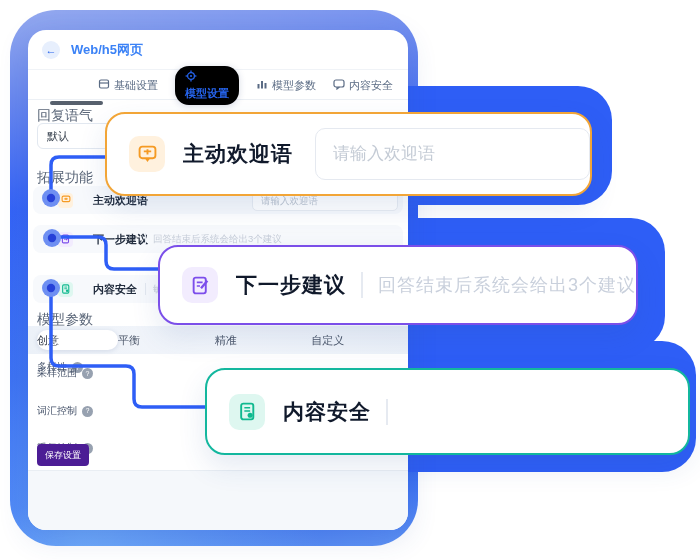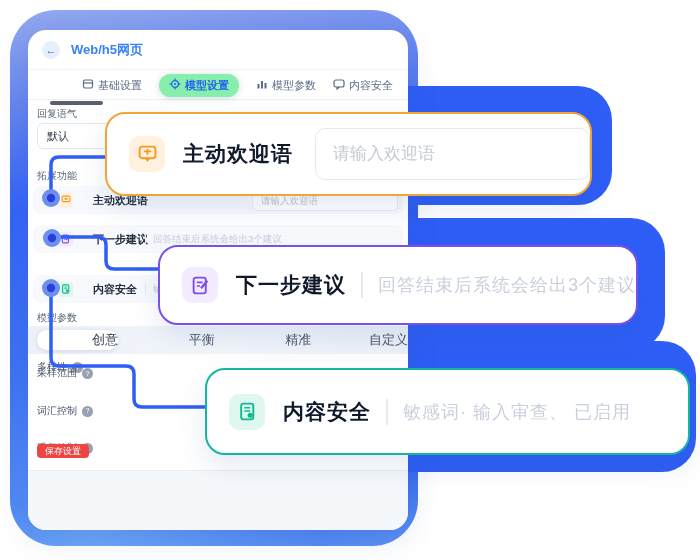--- a/index.html
+++ b/index.html
@@ -29,27 +29,27 @@
     display:flex; align-items:center; padding-left:14px; border-bottom:1px solid #F0F3F7;}
   .back-btn{ width:18px; height:18px; border-radius:50%; background:#E7EFFD; color:#2563EB;
     font-size:11px; line-height:18px; text-align:center; cursor:pointer; }
   .win-title{ margin-left:11px; font-size:13px; font-weight:bold; color:#3b82f6; }
 
   .tabbar{ position:absolute; left:0; top:41px; width:100%; height:29px;
     display:flex; align-items:center; justify-content:flex-end; gap:17px;
     padding-right:15px; border-bottom:1px solid #ECF0F5; }
   .tab{ display:flex; align-items:flex-start; gap:4px; font-size:11px; color:#5A6B84; cursor:pointer; }
   .tab svg{ display:block; }
-  .tab.active{ background:#86efac; color:#2563EB; font-weight:bold; padding:4px 10px;
-    border-radius:14px; box-shadow:0 1px 7px rgba(25,50,110,.18); }
+  .tab.active{ background:#000000; color:#2563EB; font-weight:bold; padding:4px 10px;
+    border-radius:14px; box-shadow:0 1px 7px rgba(25,50,110,.18);flex-direction:column; }
 
   .scroll-indicator{ position:absolute; left:22px; top:71px; width:53px; height:4px;
     border-radius:2px; background:#57606D; }
 
-  .lbl{ position:absolute; font-size:10px; color:#5A6678; }
+  .lbl{ position:absolute; font-size:14px; color:#5A6678; }
   .lbl-reply{ left:9px; top:77px; }
   .lbl-ext{ left:9px; top:139px; }
   .lbl-params{ left:9px; top:281px; }
 
   .select{ position:absolute; left:9px; top:93px; width:172px; height:26px;
     border:1px solid #E2E8F0; border-radius:6px; display:flex; align-items:center;
     padding:0 9px; font-size:11px; color:#38424F; cursor:pointer; }
   .select .caret{ margin-left:auto; color:#9AA4B2; font-size:8px; }
 
   .frow{ position:absolute; left:5px; width:370px; height:28px; background:#F7F9FC;
@@ -61,32 +61,32 @@
   .frow-label{ position:absolute; left:60px; font-size:11px; font-weight:bold; color:#232E3F; }
   .frow-input{ position:absolute; left:219px; width:146px; height:22px; border:1px solid #E8ECF2;
     border-radius:5px; font-size:9.5px; padding:0 8px; color:#3A4556; background:#fff;
     font-family:"Liberation Sans","DejaVu Sans",sans-serif; }
   .frow-input::placeholder{ color:#BCC4CF; }
   .frow-desc{ position:absolute; left:120px; font-size:9.5px; color:#C6CDD8; white-space:nowrap; overflow:hidden; width:245px;}
   .frow .vdiv{ position:absolute; left:112px; width:1px; height:12px; background:#E3E8EF; }
 
   .segbar{ position:absolute; left:0; top:296px; width:380px; height:28px;
     background:linear-gradient(90deg,#ECF1F8,#F3F6FB 50%,#ECF1F8); display:flex; align-items:center; }
-  .seg{ flex:1; text-align:right; font-size:13px; color:#4A5568; cursor:pointer; }
+  .seg{ flex:1; text-align:left; font-size:11px; color:#4A5568; cursor:pointer; }
   .seg-pill{ position:absolute; left:9px; top:4px; width:81px; height:20px; background:#fff;
     border-radius:11px; box-shadow:0 1px 5px rgba(30,60,120,.14); }
   .seg.active-label{ position:absolute; left:9px; top:4px; width:81px; line-height:20px; color:#333B49; flex:none; }
 
   .param{ position:absolute; left:9px; display:flex; align-items:center; gap:5px; }
   .param .pl{ font-size:10px; color:#46536A; }
   .help{ width:11px; height:11px; border-radius:50%; background:#97A1B0; color:#fff;
     font-size:7px; line-height:11px; text-align:center; cursor:pointer; }
   .param.p1{ top:330px; } .param.p2{ top:336px; } .param.p3{ top:374px;font-family:Liberation Mono, monospace; } .param.p4{ top:411px; }
 
-  .save-btn{ position:absolute; left:9px; top:414px; width:52px; height:14px; background:#ef4444;
+  .save-btn{ position:absolute; left:9px; top:414px; width:52px; height:22px; background:#4c1d95;
     border:none; border-radius:4px; color:#fff; font-size:9px; cursor:pointer;
     font-family:"Liberation Sans","DejaVu Sans",sans-serif; }
   .panel-footer{ position:absolute; left:0; top:440px; width:380px; height:60px;
     background:#F5F8FB; border-top:1px solid #E9EEF3; border-radius:0 0 18px 18px; }
 
   
   .connector-layer{ position:absolute; left:0; top:0; width:700px; height:560px; z-index:4; pointer-events:none; }
 
   
   .card{ position:absolute; background:#fff; border-radius:20px; z-index:5;
@@ -282,16 +282,15 @@
   <div class="card c3">
     <span class="card-ic t">
       <svg width="19" height="19" viewBox="0 0 18 18">
           <rect x="3" y="1.5" width="11.5" height="15" rx="2" fill="none" stroke="#10B98F" stroke-width="1.8"></rect>
           <path d="M6 5.5 H11.5 M6 8.5 H11.5" stroke="#10B98F" stroke-width="1.5"></path>
           <circle cx="11.5" cy="12.5" r="2.4" fill="#10B98F"></circle>
         </svg>
     </span>
     <span class="card-title">内容安全</span>
     <span class="card-vdiv"></span>
-    <span class="card-desc">敏感词· 输入审查、 已启用</span>
   </div>
 
 </div>
 
 </body></html>

